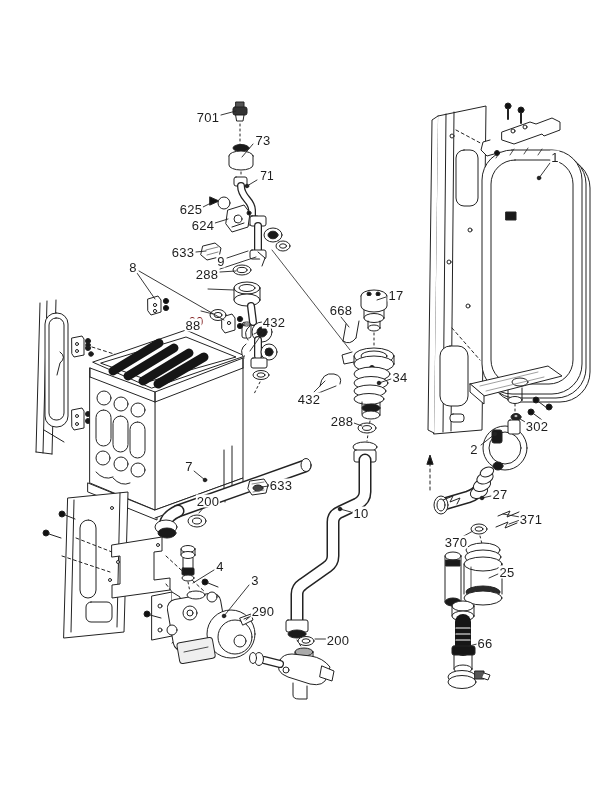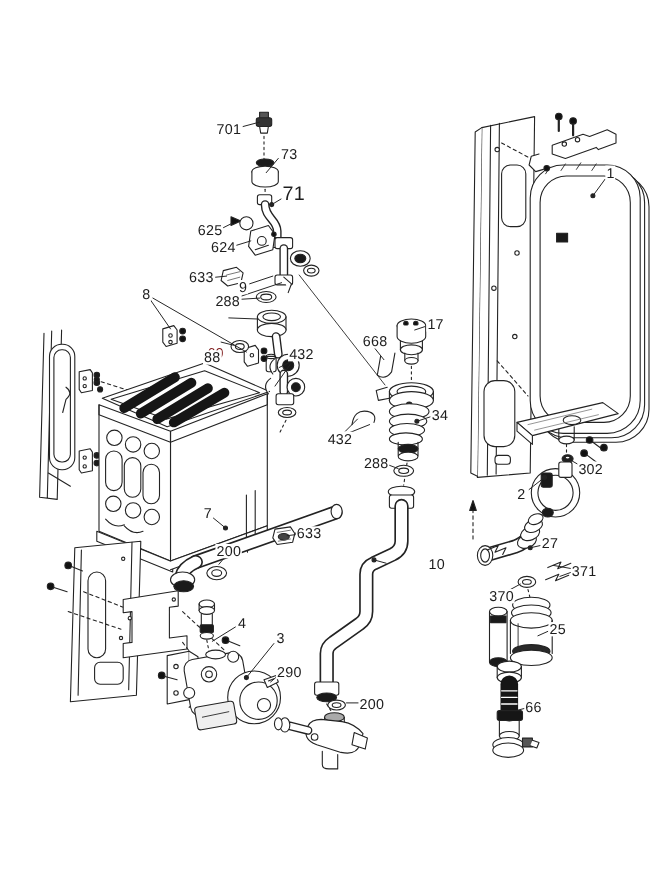--- a/index.html
+++ b/index.html
@@ -451,42 +451,42 @@
           <circle cx="224" cy="616" r="1.8" fill="#232323"></circle>
           <line x1="253" y1="614" x2="246" y2="620" stroke="#232323" stroke-width="0.9"></line>
           <line x1="327" y1="639" x2="315" y2="639" stroke="#232323" stroke-width="0.9"></line>
         </g>
 </g>
 </svg>
 
 <div id="labels">
       <div class="part-label" style="left: 208px; top: 117px; color: rgb(29, 29, 29); font-size: 13px;">701</div>
       <div class="part-label" style="left: 263px; top: 140px; color: rgb(29, 29, 29); font-size: 13px;">73</div>
-      <div class="part-label" style="left: 267px; top: 176px; color: rgb(29, 29, 29); font-size: 18px;">71</div>
+      <div class="part-label" style="left: 267px; top: 176px; color: rgb(29, 29, 29); font-size: 12px;">71</div>
       <div class="part-label" style="left: 191px; top: 209px; color: rgb(29, 29, 29); font-size: 13px;">625</div>
       <div class="part-label" style="left: 203px; top: 225px; color: rgb(29, 29, 29); font-size: 13px;">624</div>
       <div class="part-label" style="left: 183px; top: 252px; color: rgb(29, 29, 29); font-size: 13px;">633</div>
       <div class="part-label" style="left: 221px; top: 261px; color: rgb(29, 29, 29); font-size: 13px;">9</div>
       <div class="part-label" style="left: 207px; top: 274px; color: rgb(29, 29, 29); font-size: 13px;">288</div>
       <div class="part-label" style="left: 196px; top: 289px; color: #7f1d1d; font-size: 13px; margin-top: 32px;">60</div>
       <div class="part-label" style="left: 193px; top: 310px; color: rgb(29, 29, 29); font-size: 13px; margin-top: 15px;">88</div>
       <div class="part-label" style="left: 133px; top: 267px; color: rgb(29, 29, 29); font-size: 13px;">8</div>
       <div class="part-label" style="left: 274px; top: 322px; color: rgb(29, 29, 29); font-size: 13px;">432</div>
       <div class="part-label" style="left: 396px; top: 295px; color: rgb(29, 29, 29); font-size: 13px; text-align: right;">17</div>
       <div class="part-label" style="left: 341px; top: 310px; color: rgb(29, 29, 29); font-size: 13px;">668</div>
       <div class="part-label" style="left: 400px; top: 377px; color: rgb(29, 29, 29); font-size: 13px;">34</div>
       <div class="part-label" style="left: 309px; top: 399px; color: rgb(29, 29, 29); font-size: 13px;">432</div>
       <div class="part-label" style="left: 342px; top: 421px; color: rgb(29, 29, 29); font-size: 13px;">288</div>
       <div class="part-label" style="left: 555px; top: 157px; color: rgb(29, 29, 29); font-size: 13px;">1</div>
       <div class="part-label" style="left: 537px; top: 426px; color: rgb(29, 29, 29); font-size: 13px;">302</div>
       <div class="part-label" style="left: 474px; top: 449px; color: rgb(29, 29, 29); font-size: 13px;">2</div>
       <div class="part-label" style="left: 189px; top: 466px; color: rgb(29, 29, 29); font-size: 13px;">7</div>
       <div class="part-label" style="left: 281px; top: 485px; color: rgb(29, 29, 29); font-size: 13px;">633</div>
       <div class="part-label" style="left: 208px; top: 501px; color: rgb(29, 29, 29); font-size: 13px;">200</div>
-      <div class="part-label" style="left: 361px; top: 513px; color: rgb(29, 29, 29); font-size: 13px; margin-left: 36px;">10</div>
+      <div class="part-label" style="left: 361px; top: 513px; color: rgb(29, 29, 29); font-size: 13px;">10</div>
       <div class="part-label" style="left: 500px; top: 494px; color: rgb(29, 29, 29); font-size: 13px; text-align: center;">27</div>
       <div class="part-label" style="left: 531px; top: 519px; color: rgb(29, 29, 29); font-size: 13px;">371</div>
       <div class="part-label" style="left: 456px; top: 542px; color: rgb(29, 29, 29); font-size: 13px;">370</div>
       <div class="part-label" style="left: 507px; top: 572px; color: rgb(29, 29, 29); font-size: 13px;">25</div>
       <div class="part-label" style="left: 485px; top: 643px; color: rgb(29, 29, 29); font-size: 13px;">66</div>
       <div class="part-label" style="left: 220px; top: 566px; color: rgb(29, 29, 29); font-size: 13px;">4</div>
       <div class="part-label" style="left: 255px; top: 580px; color: rgb(29, 29, 29); font-size: 13px;">3</div>
       <div class="part-label" style="left: 263px; top: 611px; color: rgb(29, 29, 29); font-size: 13px;">290</div>
       <div class="part-label" style="left: 338px; top: 640px; color: rgb(29, 29, 29); font-size: 13px;">200</div>
     </div>

